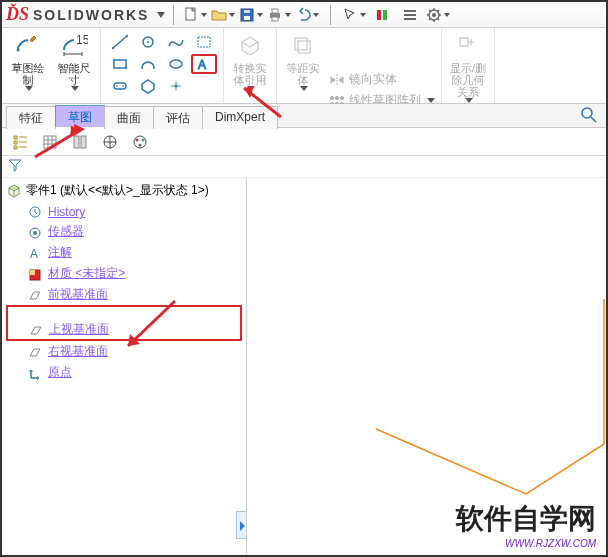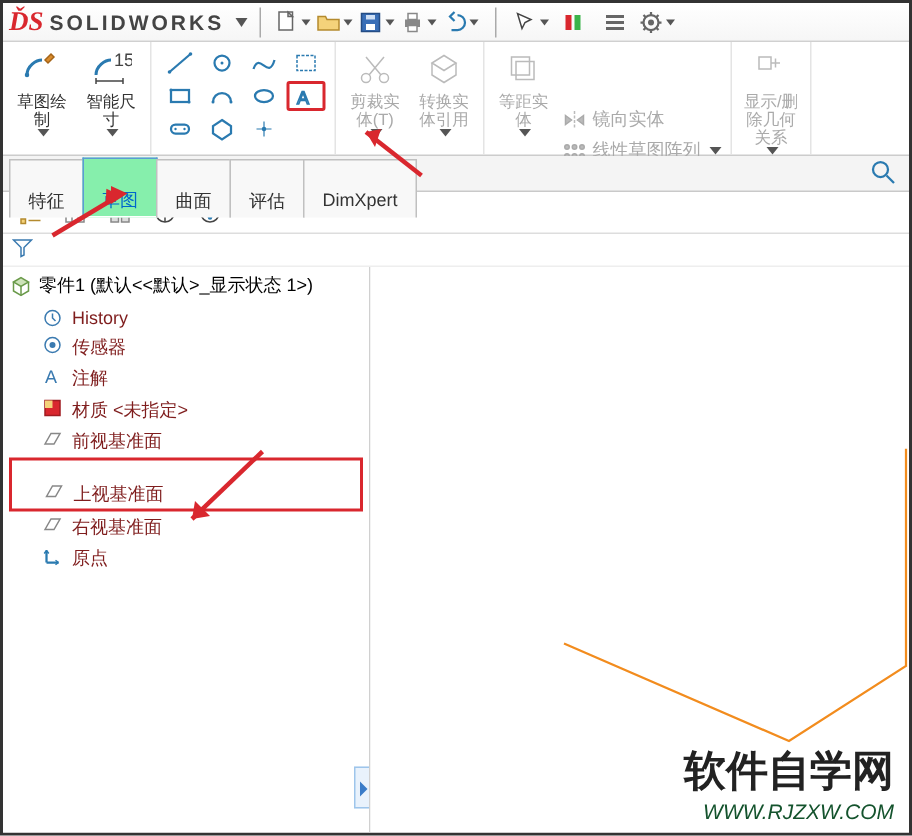--- a/index.html
+++ b/index.html
@@ -25,42 +25,42 @@
   .disabled .lbl,.disabled svg{color:#aaa;fill:#aaa;stroke:#aaa;}
   .disabled{color:#aaa;}
   .smallgrid{display:flex;flex-direction:column;gap:2px;}
   .smallrow{display:flex;gap:2px;}
   .sbtn{width:26px;height:20px;display:flex;align-items:center;justify-content:center;border:1px solid transparent;border-radius:2px;}
   .sbtn.hl{border:2px solid #d9272e;}
   .wtxt{display:flex;align-items:center;gap:4px;color:#aaa;}
 
   
   .tabstrip{height:24px;background:#f4f4f4;border-bottom:1px solid #c9c9c9;display:flex;padding-left:4px;position:relative;}
-  .tab{padding:19px 12px;border:1px solid #c0c0c0;border-bottom:none;background:#f8f8f8;margin-right:-1px;color:#333;position:relative;top:2px;}
-  .tab.active{background:#86efac;border:1px solid #5b9bd5;border-bottom:1px solid #fff;color:#0066cc;top:1px;}
+  .tab{padding:3px 12px;border:1px solid #c0c0c0;border-bottom:none;background:#f8f8f8;margin-right:-1px;color:#333;position:relative;top:2px;}
+  .tab.active{background:#c4b5fd;border:1px solid #5b9bd5;border-bottom:1px solid #fff;color:#0066cc;top:1px;}
   .search-ico{position:absolute;right:8px;top:2px;}
 
   .toolbar2{height:28px;background:#fff;border-bottom:1px solid #ddd;display:flex;padding:2px 4px;gap:2px;}
   .tb2btn{width:28px;height:24px;display:flex;align-items:center;justify-content:center;border:1px solid transparent;}
   .filterbar{height:22px;background:#fff;border-bottom:1px solid #eee;padding:2px 6px;}
 
   .workspace{display:flex;height:calc(557px - 26px - 76px - 24px - 28px - 22px);}
   .tree-panel{width:245px;background:#fff;border-right:1px solid #d0d0d0;position:relative;overflow:hidden;}
   .tree{padding:4px 4px;}
   .tree-root{display:flex;align-items:center;gap:4px;margin-bottom:4px;}
-  .tree-item{display:flex;align-items:flex-start;gap:6px;padding:2px 2px 2px 22px;color:#7f1d1d;}
+  .tree-item{display:flex;align-items:flex-end;gap:6px;padding:2px 2px 2px 22px;color:#8b5cf6;text-decoration:underline;}
   .tree-item.hl{border:2px solid #d9272e;padding:14px 1px 1px 21px;}
   .plane-ico{width:14px;height:14px;}
 
   .viewport{flex:1;position:relative;background:#fff;overflow:hidden;}
   .orange-path{position:absolute;right:0;bottom:60px;}
 
   .watermark{position:absolute;right:10px;bottom:6px;text-align:right;}
   .watermark .cn{font-size:28px;font-weight:bold;color:#222;}
-  .watermark .url{font-size:14px;color:#14532d;font-style:italic;}
+  .watermark .url{font-size:10px;color:#6d28d9;font-style:italic;}
 
   
   .arrow{position:absolute;pointer-events:none;}
   .resize-handle{position:absolute;left:234px;bottom:20px;width:12px;height:28px;background:#e9f2fc;border:1px solid #9ec5eb;}
   .resize-handle:before{content:"";position:absolute;left:3px;top:9px;width:0;height:0;border-top:5px solid transparent;border-bottom:5px solid transparent;border-left:5px solid #3a7bc8;}
   .tri-sm{display:inline-block;width:0;height:0;border-left:4px solid transparent;border-right:4px solid transparent;border-top:5px solid #555;margin-left:2px;vertical-align:middle;}
 </style>
 </head>
 <body>
 
@@ -242,29 +242,20 @@
               <circle cx="9" cy="8" r="1.5" fill="#2a7ab0"></circle>
               <path d="M9 3v10M4 8h10" stroke="#2a7ab0" stroke-width="0.8"></path>
             </svg>
           </div>
       </div>
     </div>
   </div>
 
   <div class="rgroup disabled">
     <div class="big-btn-row">
-      <div class="big-btn">
-        <svg width="28" height="28" viewBox="0 0 28 28">
-            <circle cx="8" cy="20" r="3" fill="none" stroke="#bbb"></circle>
-            <circle cx="20" cy="20" r="3" fill="none" stroke="#bbb"></circle>
-            <path d="M10 18L20 6M18 18L8 6" stroke="#bbb"></path>
-          </svg>
-        <div class="lbl">剪裁实体(T)</div>
-        <span class="tri-sm"></span>
-      </div>
       <div class="big-btn">
         <svg width="28" height="28" viewBox="0 0 28 28">
             <path d="M6 10l8-5 8 5-8 5z" fill="none" stroke="#bbb"></path>
             <path d="M6 10v8l8 5 8-5v-8" fill="none" stroke="#bbb"></path>
           </svg>
         <div class="lbl">转换实体引用</div>
         <span class="tri-sm"></span>
       </div>
     </div>
   </div>

